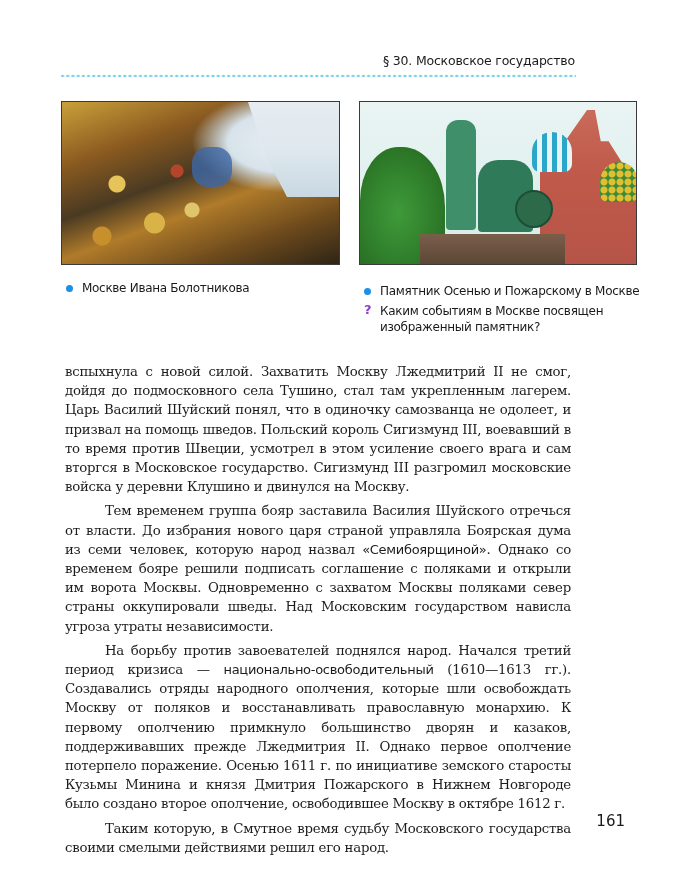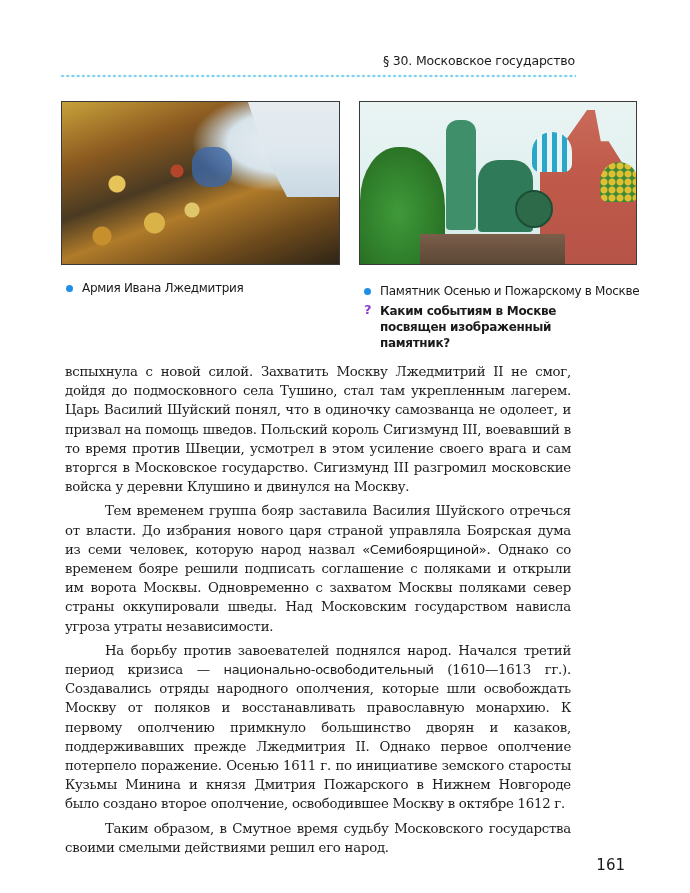--- a/index.html
+++ b/index.html
@@ -49,21 +49,21 @@
   .qmark { position: absolute; font-family: "DejaVu Sans", sans-serif; font-weight: bold; font-size: 13px; color: #8a3fd0; line-height: 14px; }
 
   .body-text {
     position: absolute; left: 60px; top: 357px; width: 516px;
     font-family: "DejaVu Serif", serif; font-size: 13.3px; line-height: 19.2px;
     color: #1c1c1c; text-align: justify; letter-spacing: -0.25px;
   }
   .body-text p { margin: 5px; }
   .body-text p.indent { text-indent: 40px; }
   .term { font-family: "DejaVu Sans", sans-serif; font-weight: normal; font-size: 13px; letter-spacing: -0.3px; }
-  .page-number { position: absolute; left: 585px; top: 856px; width: 40px; text-align: right; font-family: "DejaVu Sans", sans-serif; font-size: 15px; color: #1a1a1a; }
+  .page-number { position: absolute; left: 585px; top: 812px; width: 40px; text-align: right; font-family: "DejaVu Sans", sans-serif; font-size: 15px; color: #1a1a1a; }
 </style>
 </head>
 <body>
 
 <div class="header">§ 30. Московское государство</div>
 <div class="dots"></div>
 
 <div class="photo photo-left">
   <div class="sky"></div>
   <div class="crowd1"></div>
@@ -75,28 +75,28 @@
   <div class="cathedral"></div>
   <div class="dome1"></div>
   <div class="dome2"></div>
   <div class="statue1"></div>
   <div class="statue2"></div>
   <div class="shield"></div>
   <div class="pedestal"></div>
 </div>
 
 <span class="bullet" style="left:66px; top:285px;"></span>
-<div class="caption" style="left:82px; top:280px; width:260px;">Армия Ивана Лжедмитрия</div>
+<div class="caption" style="left:82px; top:280px; width:260px;">Москве Ивана Болотникова</div>
 
 <span class="bullet" style="left:364px; top:288px;"></span>
 <div class="caption" style="left:380px; top:283px; width:270px;">Памятник Осенью и Пожарскому в Москве</div>
 
 <span class="qmark" style="left:364px; top:303px;">?</span>
-<div class="caption" style="left:380px; top:303px; width:225px;font-weight:bold;">Каким событиям в Москве посвящен изображенный памятник?</div>
+<div class="caption" style="left:380px; top:303px; width:225px;">Каким событиям в Москве посвящен изображенный памятник?</div>
 
 <div class="body-text">
   <p>вспыхнула с новой силой. Захватить Москву Лжедмитрий II не смог, дойдя до подмосковного села Тушино, стал там укрепленным лагерем. Царь Василий Шуйский понял, что в одиночку самозванца не одолеет, и призвал на помощь шведов. Польский король Сигизмунд III, воевавший в то время против Швеции, усмотрел в этом усиление своего врага и сам вторгся в Московское государство. Сигизмунд III разгромил московские войска у деревни Клушино и двинулся на Москву.</p>
   <p class="indent"><span>Тем временем группа бояр заставила Василия Шуйского отречься от власти. До избрания нового царя страной управляла Боярская дума из семи человек, которую народ назвал </span><span class="term">«Семибоярщиной»</span><span>. Однако со временем бояре решили подписать соглашение с поляками и открыли им ворота Москвы. Одновременно с захватом Москвы поляками север страны оккупировали шведы. Над Московским государством нависла угроза утраты независимости.</span></p>
   <p class="indent"><span>На борьбу против завоевателей поднялся народ. Начался третий период кризиса — </span><span class="term">национально-освободительный</span><span> (1610—1613 гг.). Создавались отряды народного ополчения, которые шли освобождать Москву от поляков и восстанавливать православную монархию. К первому ополчению примкнуло большинство дворян и казаков, поддерживавших прежде Лжедмитрия II. Однако первое ополчение потерпело поражение. Осенью 1611 г. по инициативе земского старосты Кузьмы Минина и князя Дмитрия Пожарского в Нижнем Новгороде было создано второе ополчение, освободившее Москву в октябре 1612 г.</span></p>
-  <p class="indent">Таким образом, в Смутное время судьбу Московского государства своими смелыми действиями решил его народ.</p>
+  <p class="indent">Таким которую, в Смутное время судьбу Московского государства своими смелыми действиями решил его народ.</p>
 </div>
 
 <div class="page-number">161</div>
 
 </body></html>

